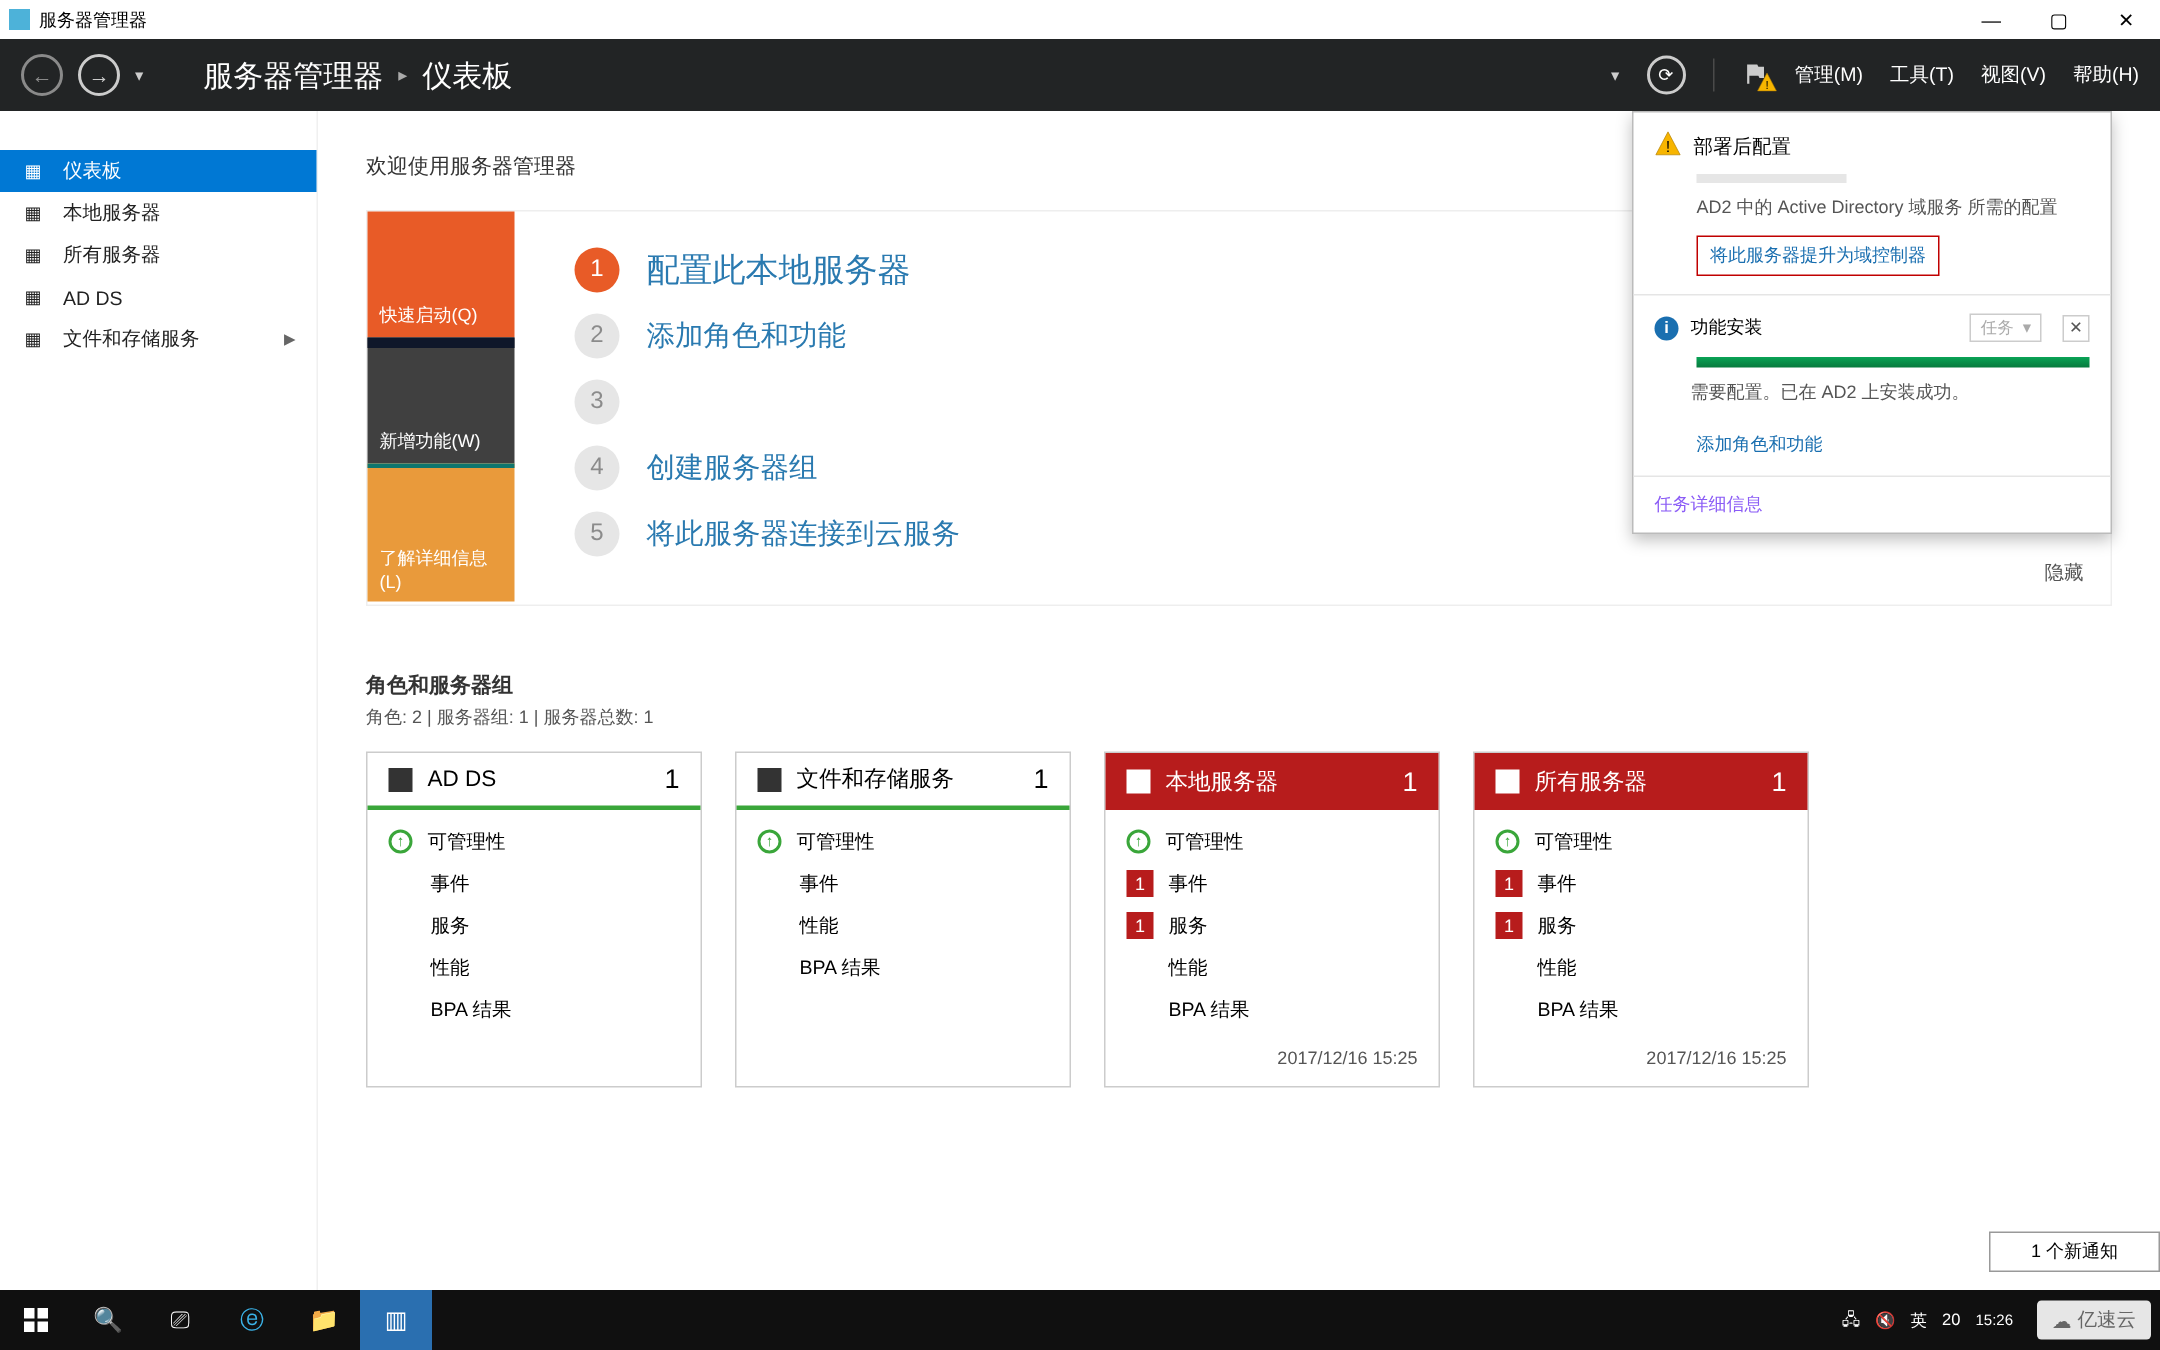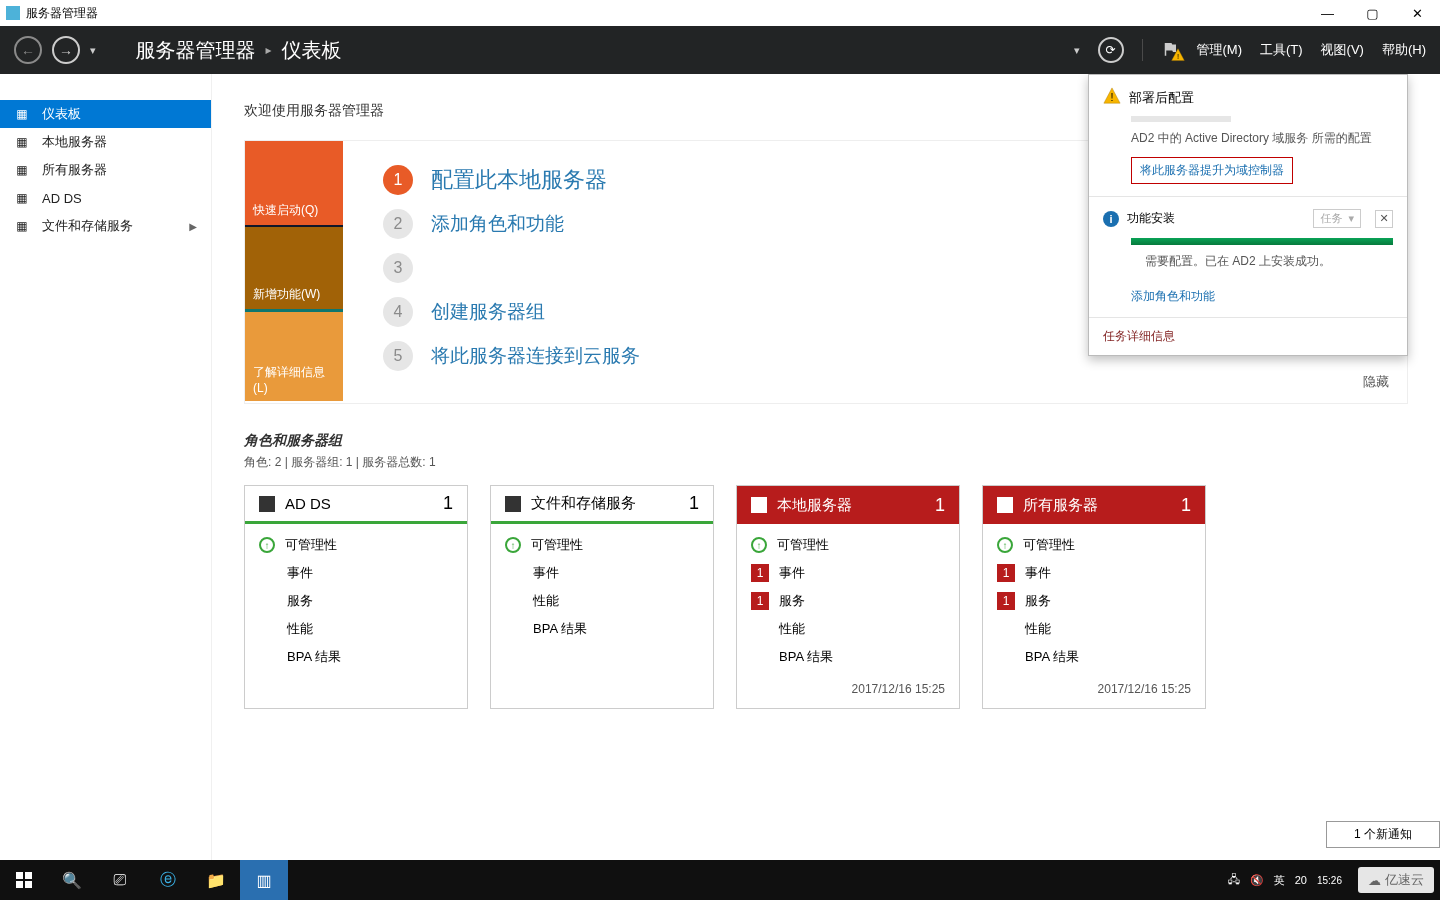--- a/index.html
+++ b/index.html
@@ -35,31 +35,31 @@
 .sidebar-item .chev { margin-left: auto; font-size: 10px; color: #666; }
 .sidebar-item.active .sicon { color: #fff; }
 
 .main { flex: 1; background: #fff; padding: 28px 32px 0 32px; position: relative; overflow: hidden; }
 .welcome-title { font-size: 14px; color: #333; margin-bottom: 20px; }
 
 .welcome-box { display: flex; border: 1px solid #eee; position: relative; }
 .welcome-tabs { width: 98px; display: flex; flex-direction: column; }
 .wtab { flex: 0 0 auto; color: #fff; font-size: 12px; display: flex; align-items: flex-end; padding: 6px 8px; }
 .wtab.quick { background: #e85b27; height: 84px; }
-.wtab.new { background: #a16207; height: 84px; border-top: 2px solid #0f172a; }
+.wtab.new { background: #404040; height: 84px; border-top: 7px solid #0f172a; }
 .wtab.learn { background: #e99a3b; height: 92px; border-top: 3px solid #0f766e; }
 .welcome-steps { flex: 1; padding: 24px 30px 18px 40px; position: relative; }
 .step { display: flex; align-items: center; gap: 18px; margin-bottom: 14px; }
 .step .num { width: 30px; height: 30px; border-radius: 50%; display: flex; align-items: center; justify-content: center; font-size: 16px; color: #8b8b8b; background: #e6e6e6; }
 .step.first .num { background: #e85b27; color: #fff; }
 .step .lbl { font-size: 19px; color: #2a7ab0; }
 .step.first .lbl { font-size: 22px; }
 .hide-link { position: absolute; right: 18px; bottom: 12px; font-size: 13px; color: #555; }
 
-.groups-title { margin-top: 28px; font-size: 14px; font-weight: bold; color: #333; font-style: italic; }
+.groups-title { margin-top: 44px; font-size: 14px; font-weight: bold; color: #333; }
 .groups-sub { font-size: 12px; color: #555; margin-top: 4px; }
 .tiles { display: flex; gap: 22px; margin-top: 14px; }
 .tile { width: 224px; border: 1px solid #ccc; background: #fff; display: flex; flex-direction: column; }
 .tile-head { height: 38px; display: flex; align-items: center; padding: 0 14px; gap: 10px; font-size: 15px; border-bottom: 3px solid #3aa63a; }
 .tile-head .ticon { width: 16px; height: 16px; background: #333; }
 .tile-head .count { margin-left: auto; font-size: 18px; }
 .tile.red .tile-head { background: #b71c1c; color: #fff; border-bottom: none; }
 .tile.red .tile-head .ticon { background: #fff; }
 .tile-body { padding: 12px 14px 8px; display: flex; flex-direction: column; gap: 10px; font-size: 13px; flex: 1; }
 .trow { display: flex; align-items: center; gap: 10px; }
@@ -77,21 +77,21 @@
 .warn-tri svg polygon { fill: #f7b500; stroke: #b07d00; stroke-width: 0.5; }
 .notif-bar { height: 6px; background: #e6e6e6; margin: 4px 0 8px 28px; width: 100px; }
 .notif-desc { color: #555; margin-left: 28px; margin-bottom: 10px; }
 .notif-link { color: #1a6fb0; margin-left: 28px; }
 .notif-link.boxed { border: 1px solid #c00000; padding: 4px 8px; display: inline-block; }
 .notif-head2 { display: flex; align-items: center; gap: 8px; }
 .info-circ { width: 16px; height: 16px; border-radius: 50%; background: #1a6fb0; color: #fff; display: inline-flex; align-items: center; justify-content: center; font-size: 11px; font-weight: bold; }
 .tasks-dd { margin-left: auto; border: 1px solid #ccc; color: #aaa; font-size: 11px; padding: 1px 6px; display: flex; align-items: center; gap: 6px; }
 .close-x { margin-left: 6px; border: 1px solid #ccc; width: 18px; height: 18px; display: inline-flex; align-items: center; justify-content: center; font-size: 11px; color: #555; }
 .prog { height: 7px; background: linear-gradient(#0aa356,#067a3d); margin: 10px 0 8px 28px; }
-.task-detail { padding: 10px 14px; font-size: 12px; color: #7f1d1d; }
+.task-detail { padding: 10px 14px; font-size: 12px; color: #8b5cf6; }
 
 
 .new-notif { position: absolute; right: 0; bottom: 52px; border: 1px solid #999; background: #fff; font-size: 12px; padding: 4px 27px; z-index: 40; }
 
 
 .taskbar { position: absolute; left: 0; right: 0; bottom: 0; height: 40px; background: #101010; display: flex; align-items: center; color: #fff; }
 .taskbar .tbtn { width: 48px; height: 40px; display: flex; align-items: center; justify-content: center; font-size: 16px; }
 .taskbar .tbtn.active { background: #2a6fb0; }
 .taskbar .tray { margin-left: auto; display: flex; align-items: center; gap: 10px; padding-right: 6px; font-size: 11px; }
 .taskbar .clock { text-align: right; line-height: 1.1; font-size: 10px; }
@@ -346,21 +346,21 @@
         <div class="notif-head2">
           <span class="info-circ">i</span>
           <span>功能安装</span>
           <span class="tasks-dd">
               <span>任务</span>
               <span>▾</span>
             </span>
           <span class="close-x">✕</span>
         </div>
         <div class="prog"></div>
-        <div class="notif-desc" style="margin-left:42px">需要配置。已在 AD2 上安装成功。</div>
+        <div class="notif-desc" style="margin-left:24px">需要配置。已在 AD2 上安装成功。</div>
         <span class="notif-link" style="display:inline-block;margin-top:8px">添加角色和功能</span>
       </div>
       <div class="task-detail">任务详细信息</div>
     </div>
   </div>
 </div>
 
 <div class="new-notif">1 个新通知</div>
 
 <div class="taskbar">

